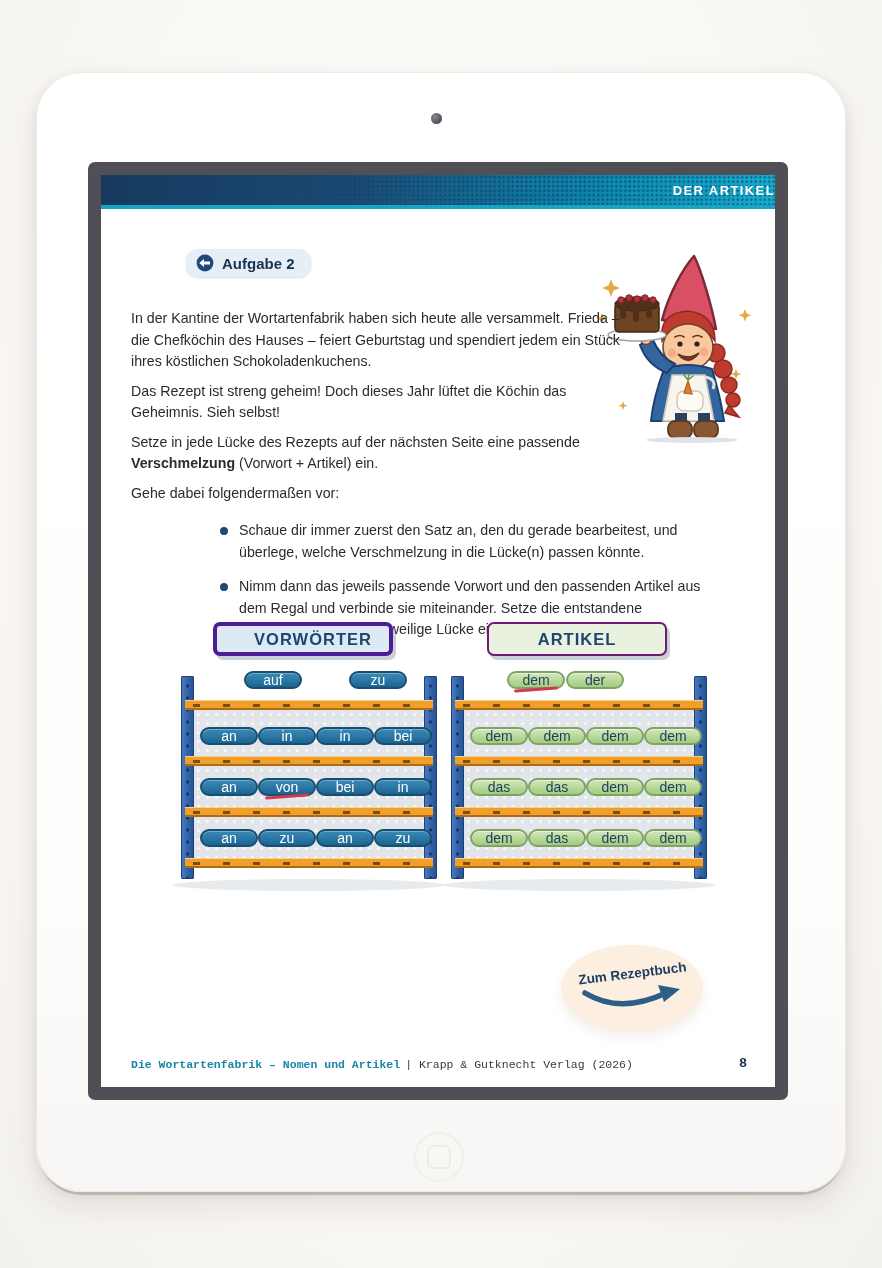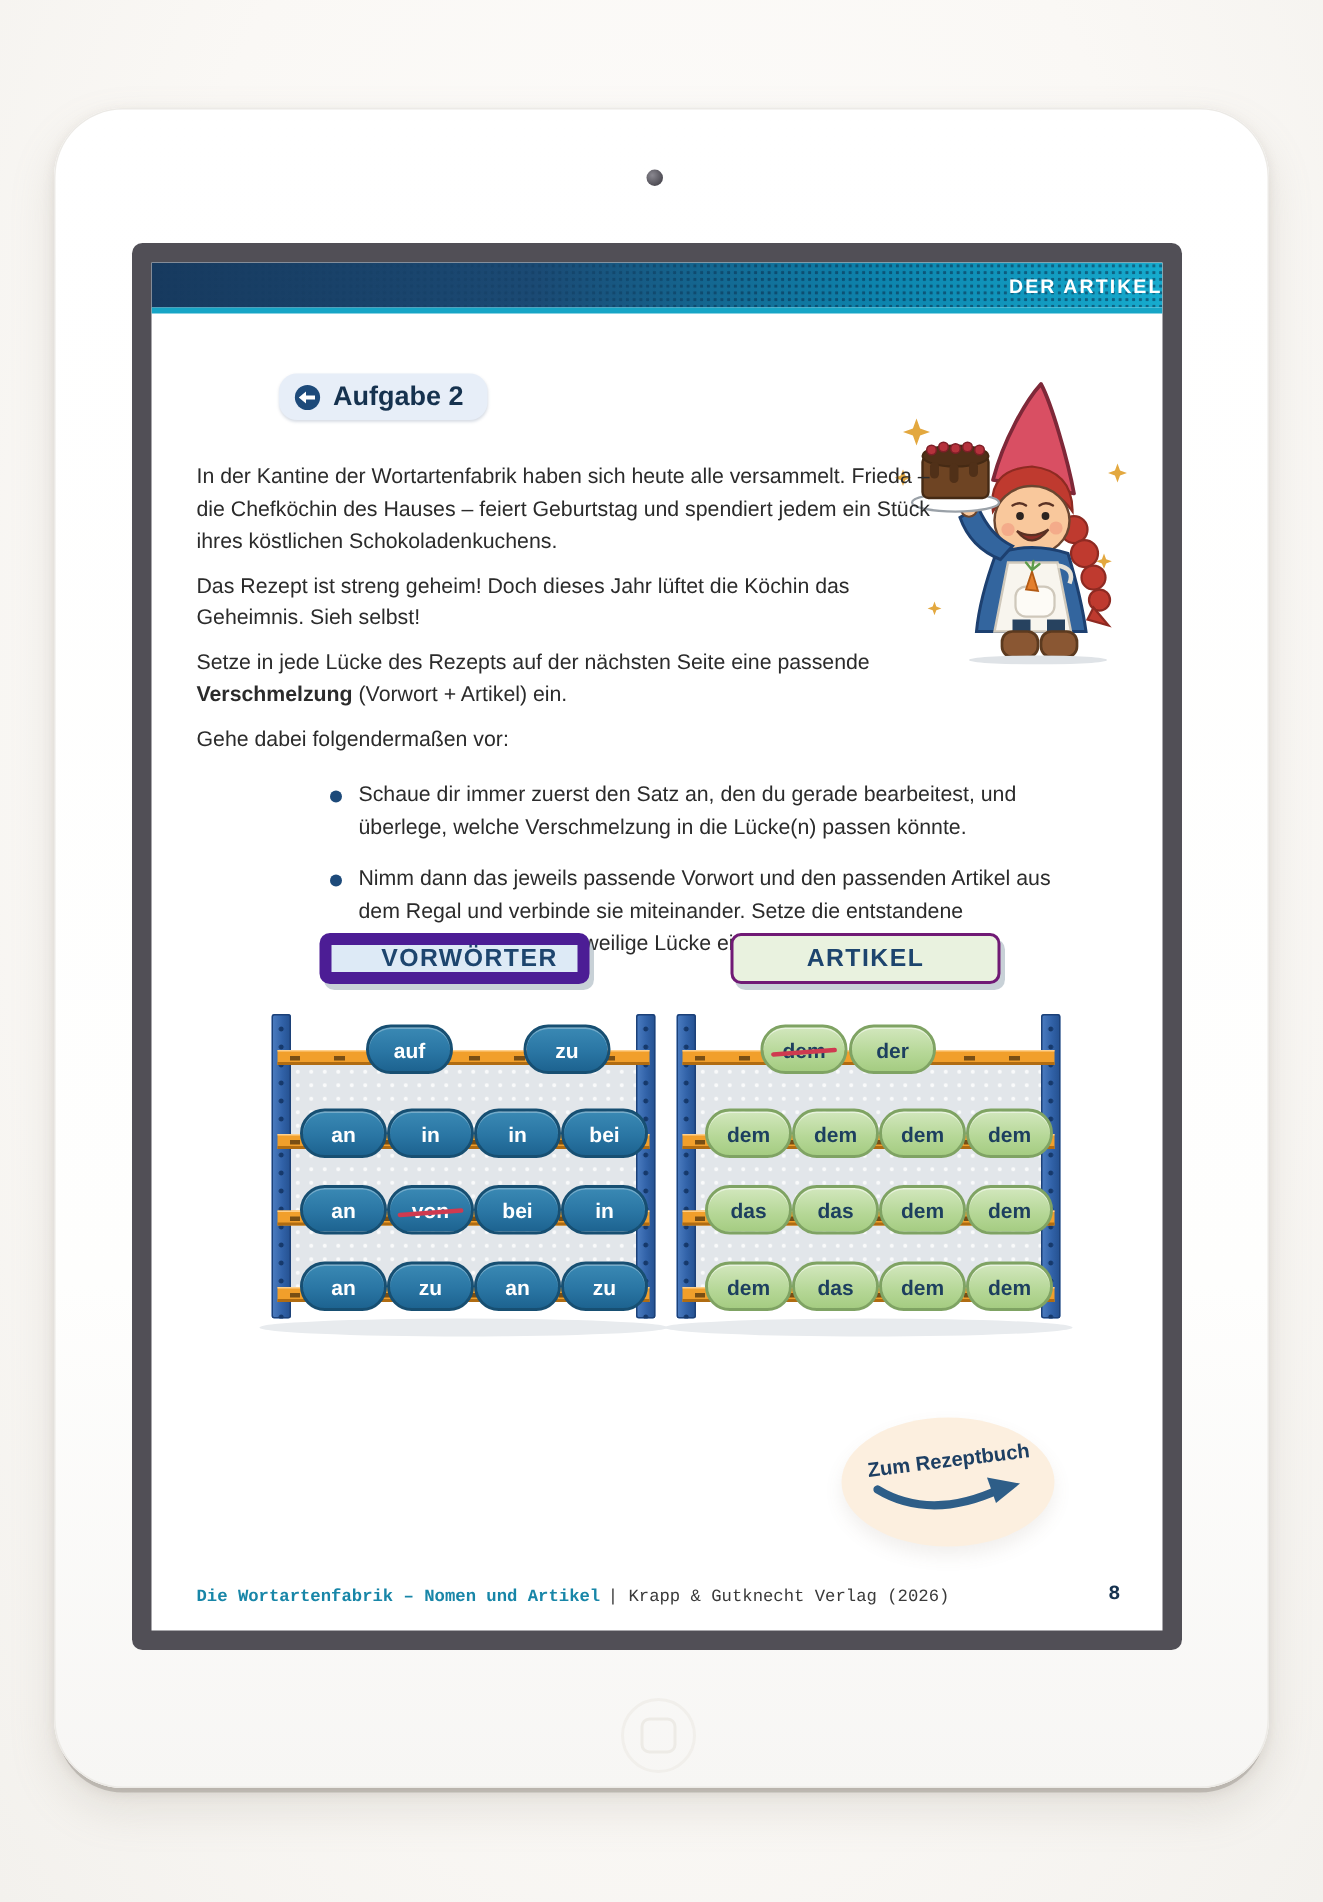--- a/index.html
+++ b/index.html
@@ -40,37 +40,37 @@
     background-size:4.5px 4.5px;
     -webkit-mask-image:linear-gradient(90deg,transparent 0%,rgba(0,0,0,.25) 30%,#000 60%,#000 100%);
     mask-image:linear-gradient(90deg,transparent 0%,rgba(0,0,0,.25) 30%,#000 60%,#000 100%);}
   .hd-title{position:relative;z-index:2;color:#fff;font-size:13px;font-weight:bold;
     letter-spacing:1.4px;}
   .hd-strip{position:absolute;left:0;top:30px;right:0;height:4px;background:#17a5c6;}
   
   .badge{position:absolute;left:85px;top:74px;display:inline-flex;align-items:center;gap:8px;
     background:#e7eef8;border-radius:12px;padding:5px 16px 5px 10px;
     box-shadow:0 1px 2px rgba(100,120,150,.25);}
-  .badge .txt{color:#16324f;font-weight:bold;font-size:18px;}
+  .badge .txt{color:#16324f;font-weight:bold;font-size:15px;}
   
   .intro{position:absolute;left:30px;top:133px;width:496px;color:#2b2b2b;
     font-size:14.2px;line-height:21.5px;}
   .intro p{margin:0 0 8px 0;}
   .steps-intro{margin-top:14px;}
   ul.steps{list-style:none;margin:16px 0 0 0;padding:0 0 0 108px;width:470px;}
   ul.steps li{position:relative;margin-bottom:13px;}
   ul.steps li::before{content:"";position:absolute;left:-19px;top:7px;width:8px;height:8px;
     border-radius:50%;background:#1d4a7a;}
   
   .gnome{position:absolute;left:492px;top:76px;width:172px;height:192px;}
   
   .col-label{position:absolute;top:447px;width:180px;height:34px;border-radius:7px;
     display:flex;align-items:center;justify-content:center;font-weight:bold;font-size:16.5px;
     letter-spacing:1px;color:#1d456e;box-sizing:border-box;}
-  .lbl-vorw{left:112px;background:#ddeaf6;border:8px solid #4c1d95;
+  .lbl-vorw{left:112px;background:#ddeaf6;border:4px solid #4c1d95;
     box-shadow:3px 4px 0 rgba(110,135,150,.38);padding-left:20px;}
   .lbl-art{left:386px;background:#e9f2df;border:2px solid #701a75;
     box-shadow:3px 4px 0 rgba(110,135,150,.38);}
   
   .shelf{position:absolute;top:496px;width:256px;height:220px;}
   .shelf.vorw{left:80px;} .shelf.art{left:350px;}
   .post{position:absolute;top:5px;bottom:12px;width:13px;border-radius:2px;
     background:linear-gradient(90deg,#4d7ec2 0%,#3162a8 55%,#24508f 100%);
     box-shadow:inset 0 0 0 1px #1c4178;}
   .post::before{content:"";position:absolute;inset:0;
@@ -84,23 +84,23 @@
   .beam{position:absolute;left:4px;right:4px;height:10px;background:#f19f2b;
     border-top:1px solid #ffd08a;border-bottom:2px solid #b06c12;box-sizing:border-box;}
   .beam::before{content:"";position:absolute;left:8px;right:8px;top:3px;height:3px;
     background-image:repeating-linear-gradient(90deg,rgba(55,35,8,.65) 0 7px,transparent 7px 30px);}
   .b1{top:29px;} .b2{top:85px;} .b3{top:136px;} .b4{top:187px;}
   .prow{position:absolute;left:13px;right:13px;height:34px;display:flex;
     justify-content:space-between;padding:0 6px;}
   .r1{top:0;} .r2{top:56px;} .r3{top:107px;} .r4{top:158px;}
   .vorw .r1{justify-content:flex-start;padding-left:50px;gap:47px;}
   .art  .r1{justify-content:flex-start;padding-left:43px;gap:1px;}
-  .pill{width:58px;height:33px;border-radius:17px;display:flex;align-items:center;
-    justify-content:center;font-weight:bold;font-size:14px;box-sizing:border-box;
-    position:relative;flex:0 0 auto;margin-top:12px;}
+  .pill{width:58px;height:18px;border-radius:17px;display:flex;align-items:center;
+    justify-content:center;font-weight:normal;font-size:14px;box-sizing:border-box;
+    position:relative;flex:0 0 auto;}
   .pill-blue{color:#fff;border:2px solid #174f72;
     background:linear-gradient(180deg,#3a89b4 0%,#2a76a4 55%,#1d6390 100%);
     box-shadow:inset 0 1px 0 rgba(255,255,255,.3);}
   .pill-green{color:#1d3f5f;border:2px solid #7fa363;
     background:linear-gradient(180deg,#d2e7bd 0%,#b5d796 60%,#a5cc82 100%);
     box-shadow:inset 0 1px 0 rgba(255,255,255,.5);}
   .pill.struck::after{content:"";position:absolute;left:5px;right:5px;top:15px;height:2.6px;
     background:#cf3a50;transform:rotate(-4deg);border-radius:2px;}
   .ground{position:absolute;left:-8px;right:-8px;bottom:0;height:12px;border-radius:50%;
     background:#e8ebee;}

